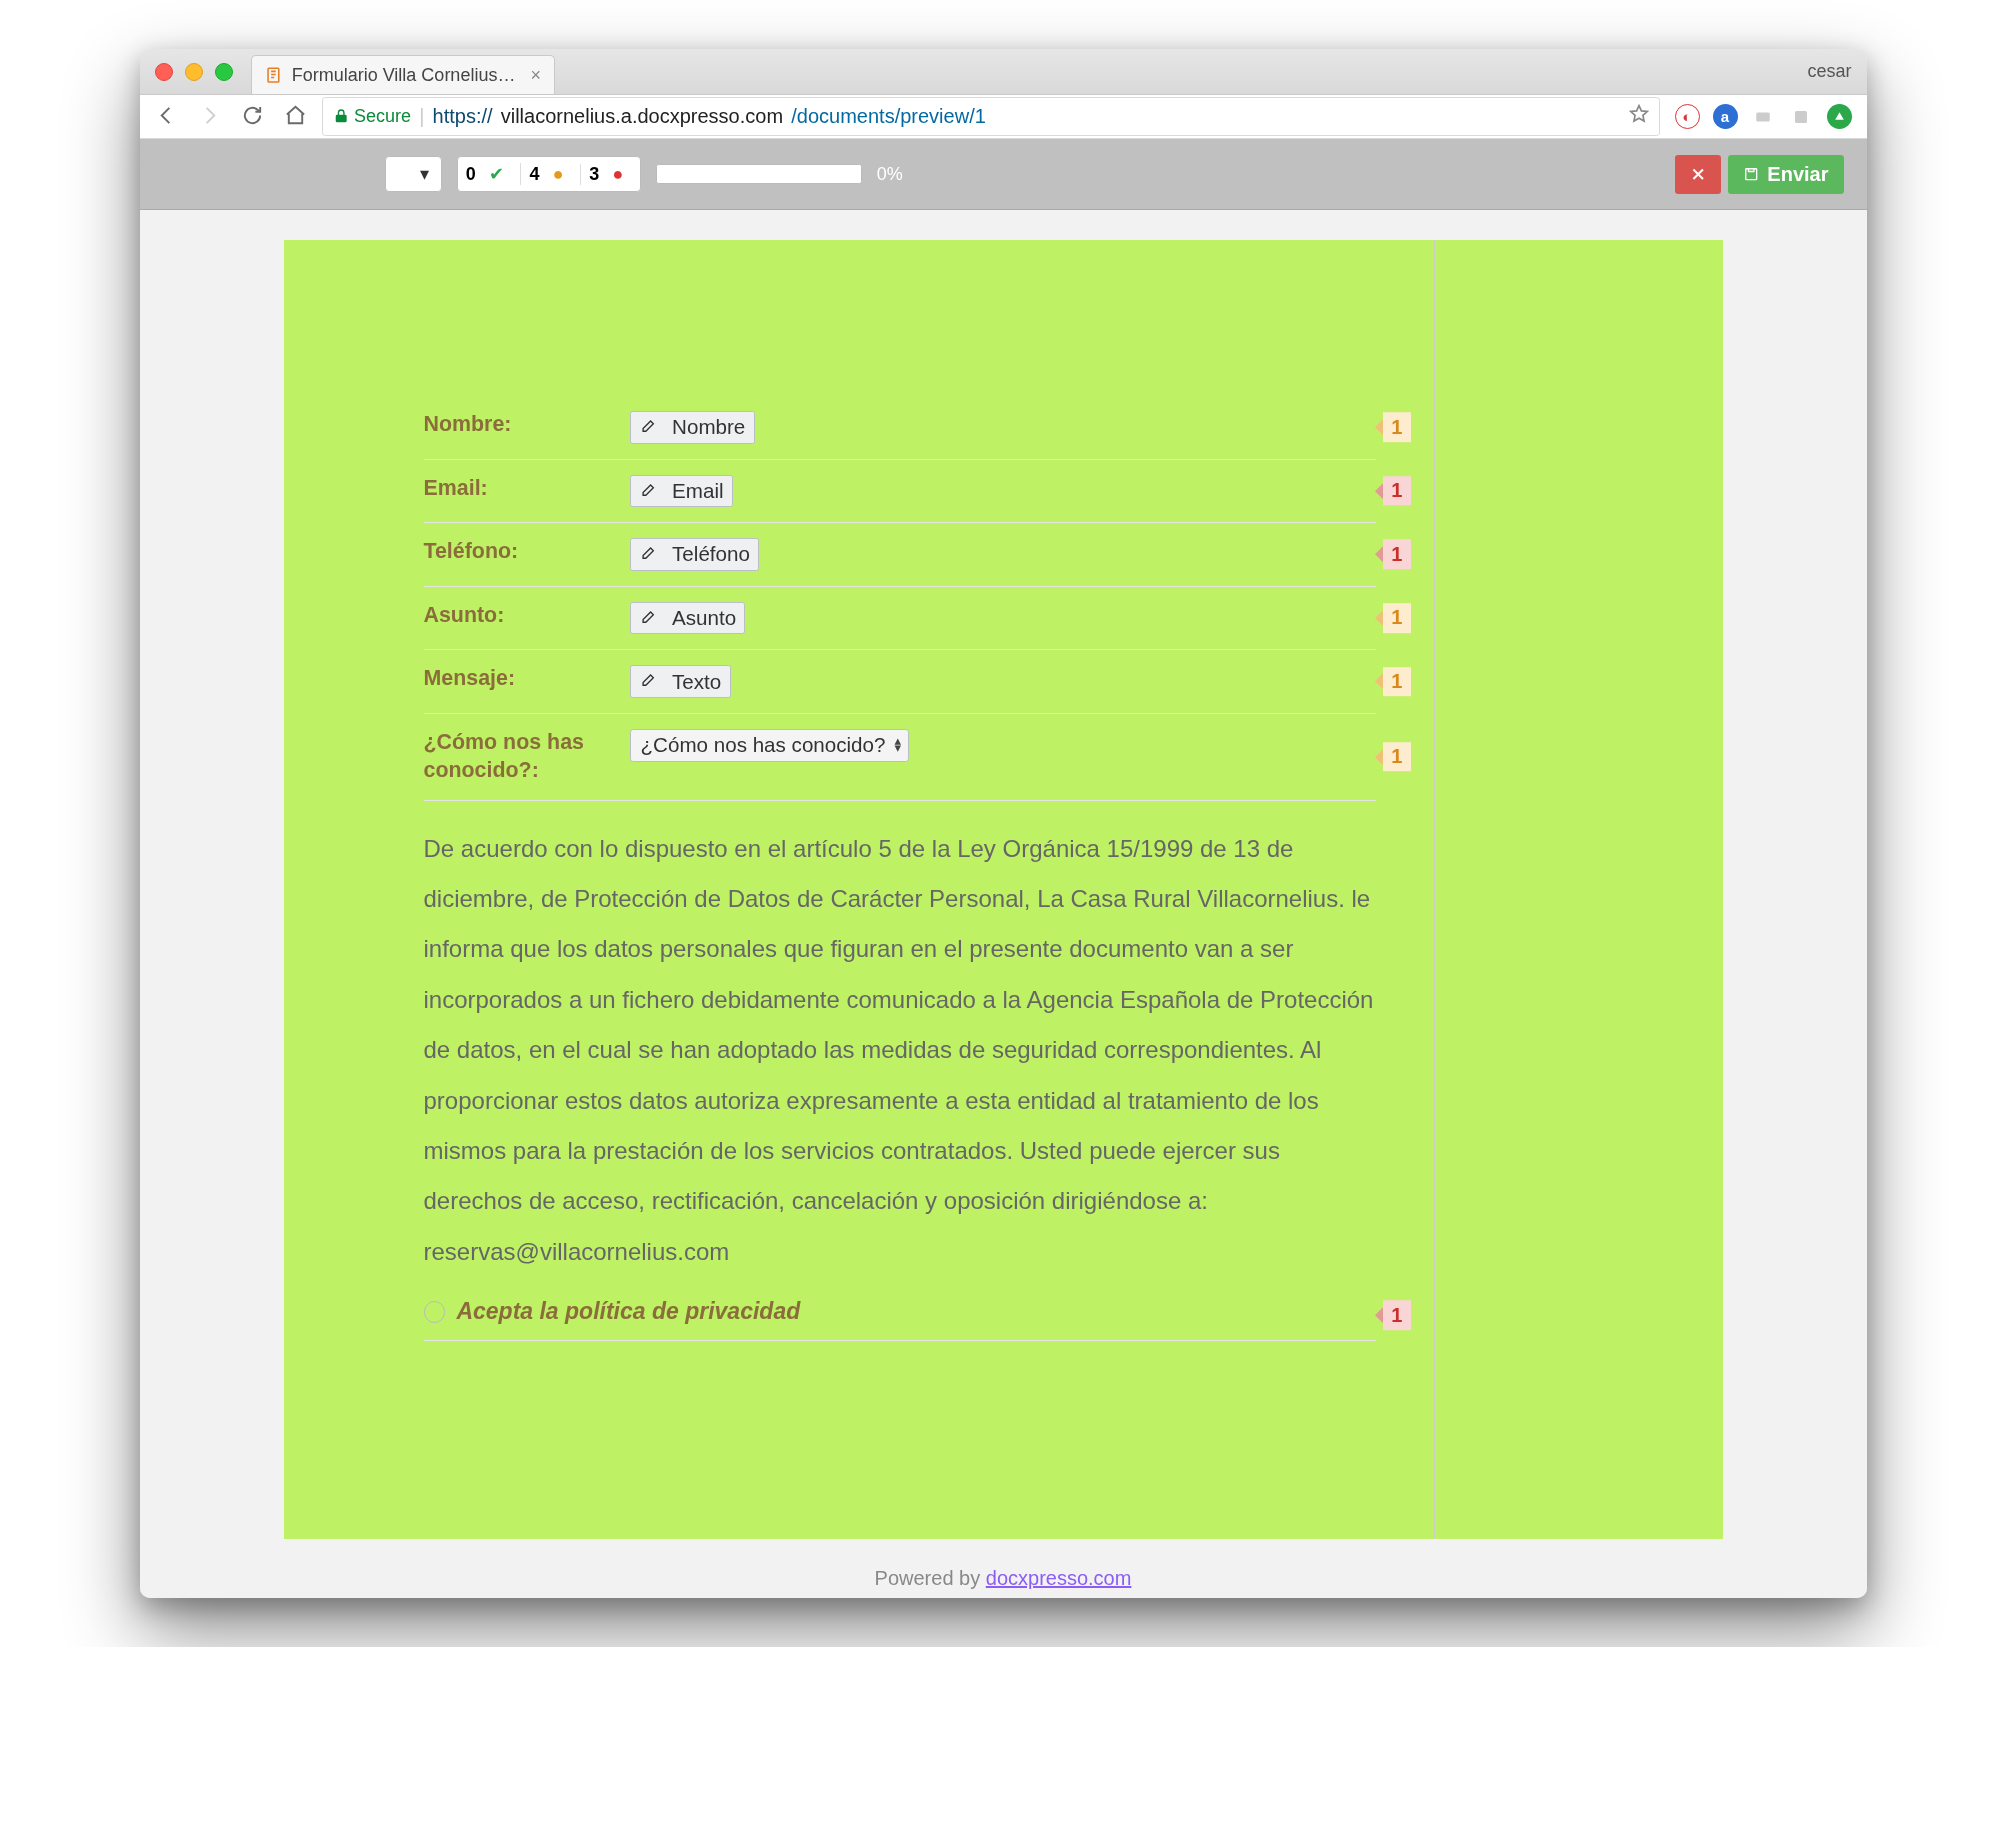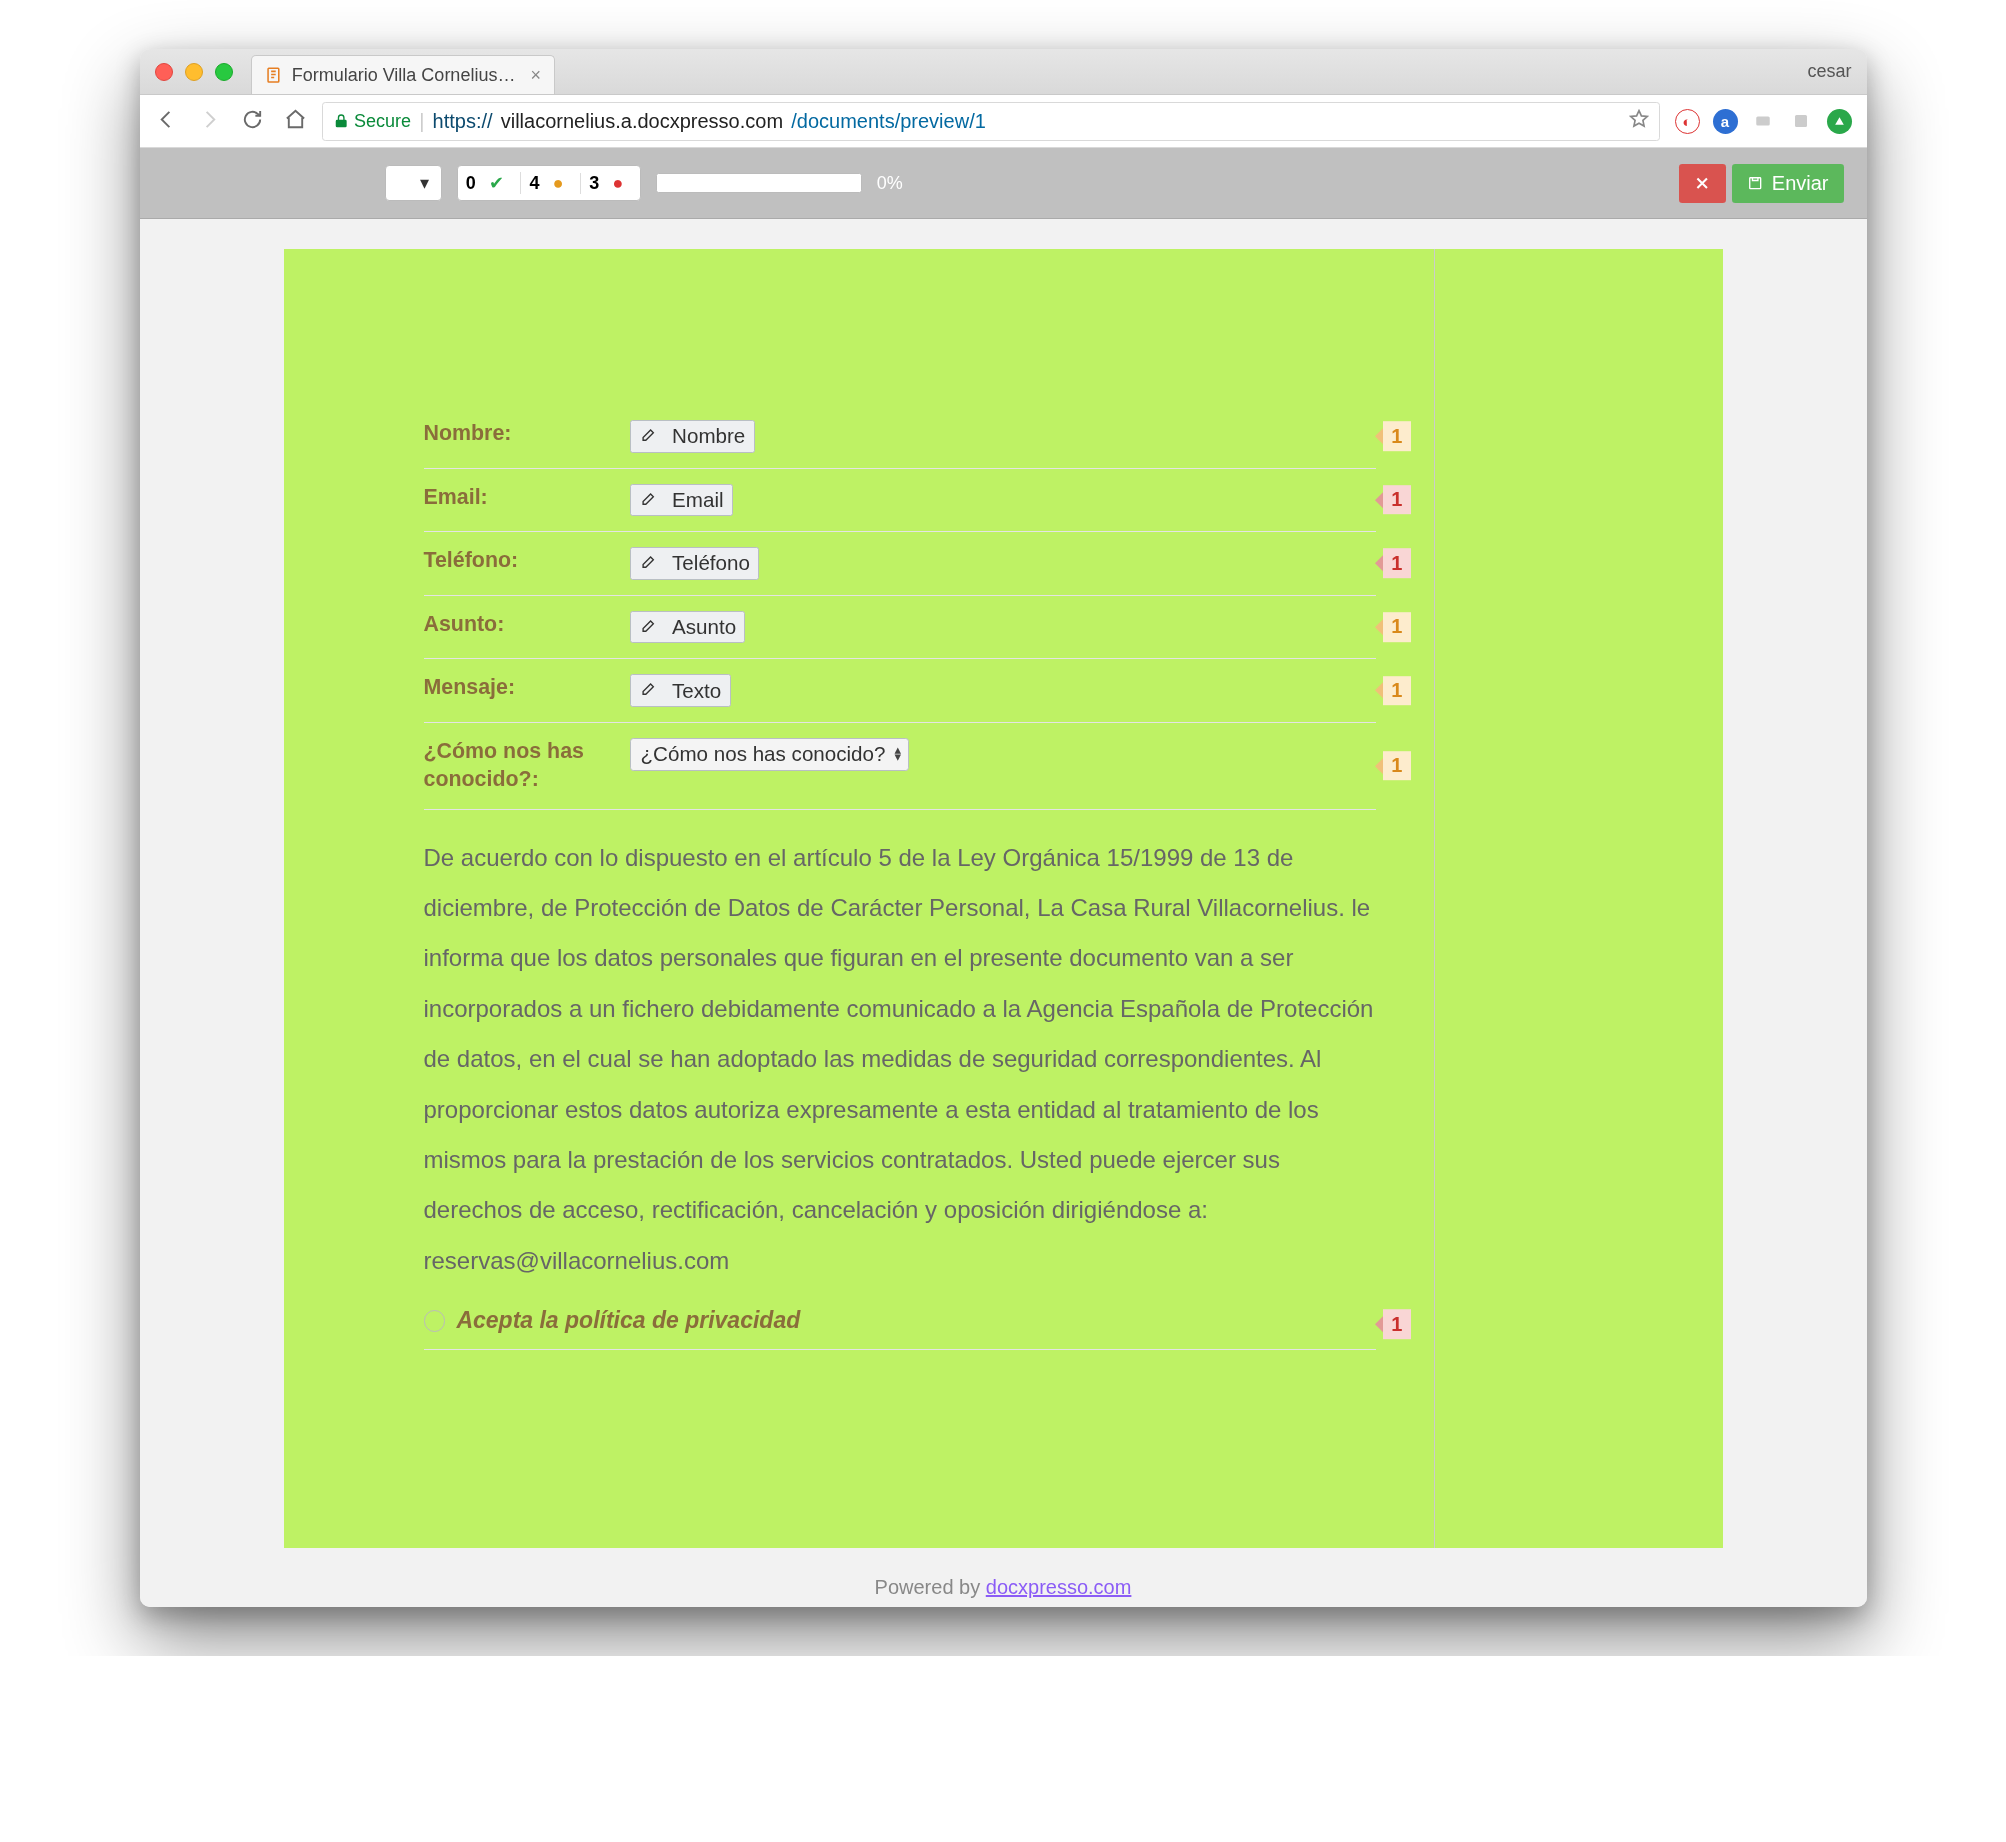--- a/index.html
+++ b/index.html
@@ -58,21 +58,21 @@
     white-space: nowrap; overflow:hidden; text-overflow:ellipsis;
   }
   .tab-close { color:#888; font-size: 18px; margin-left: 5px; }
   .user-name {
     position: absolute; right: 15px; top: 0; height: 100%;
     display:flex; align-items:center;
     color:#555; font-size: 18px;
   }
   
   .chrome-bar {
-    height: 53px;
+    height: 44px;
     background: #fff;
     border-bottom: 0.8px solid #d9d9d9;
     display: flex;
     align-items: center;
     padding: 0 15px;
     gap: 15px;
   }
   .nav-icons { display:flex; align-items:center; gap: 20px; color:#6a6a6a; }
   .nav-icons svg { width: 23px; height: 23px; }
   .nav-disabled { color:#bdbdbd; }
@@ -131,21 +131,21 @@
   .ic-ok { color:#2aa84a; }
   .ic-warn { color:#e59a1e; }
   .ic-err { color:#d33; }
   .progress {
     width: 206px; height: 20px;
     background:#fff;
     border:0.8px solid #bbb;
     border-radius:2.5px;
   }
   .pct { color:#fff; font-size:18px; }
-  .app-right { display:flex; gap: 6.6px; }
+  .app-right { display:flex; gap: 6.6px; font-weight: bold; }
   .btn-red { background:#d9534f; color:#fff; border:none; border-radius:3.3px; height:39px; padding: 0 15px; display:inline-flex; align-items:center; font-size:20px; }
   .btn-green { background:#5cb85c; color:#fff; border:none; border-radius:3.3px; height:39px; padding: 0 15px; display:inline-flex; align-items:center; gap:8.2px; font-size:20px; }
   
   .canvas {
     background:#f2f2f2;
     padding: 30px 0 0 0;
   }
   .page {
     width: 1439px;
     margin: 0 auto;

